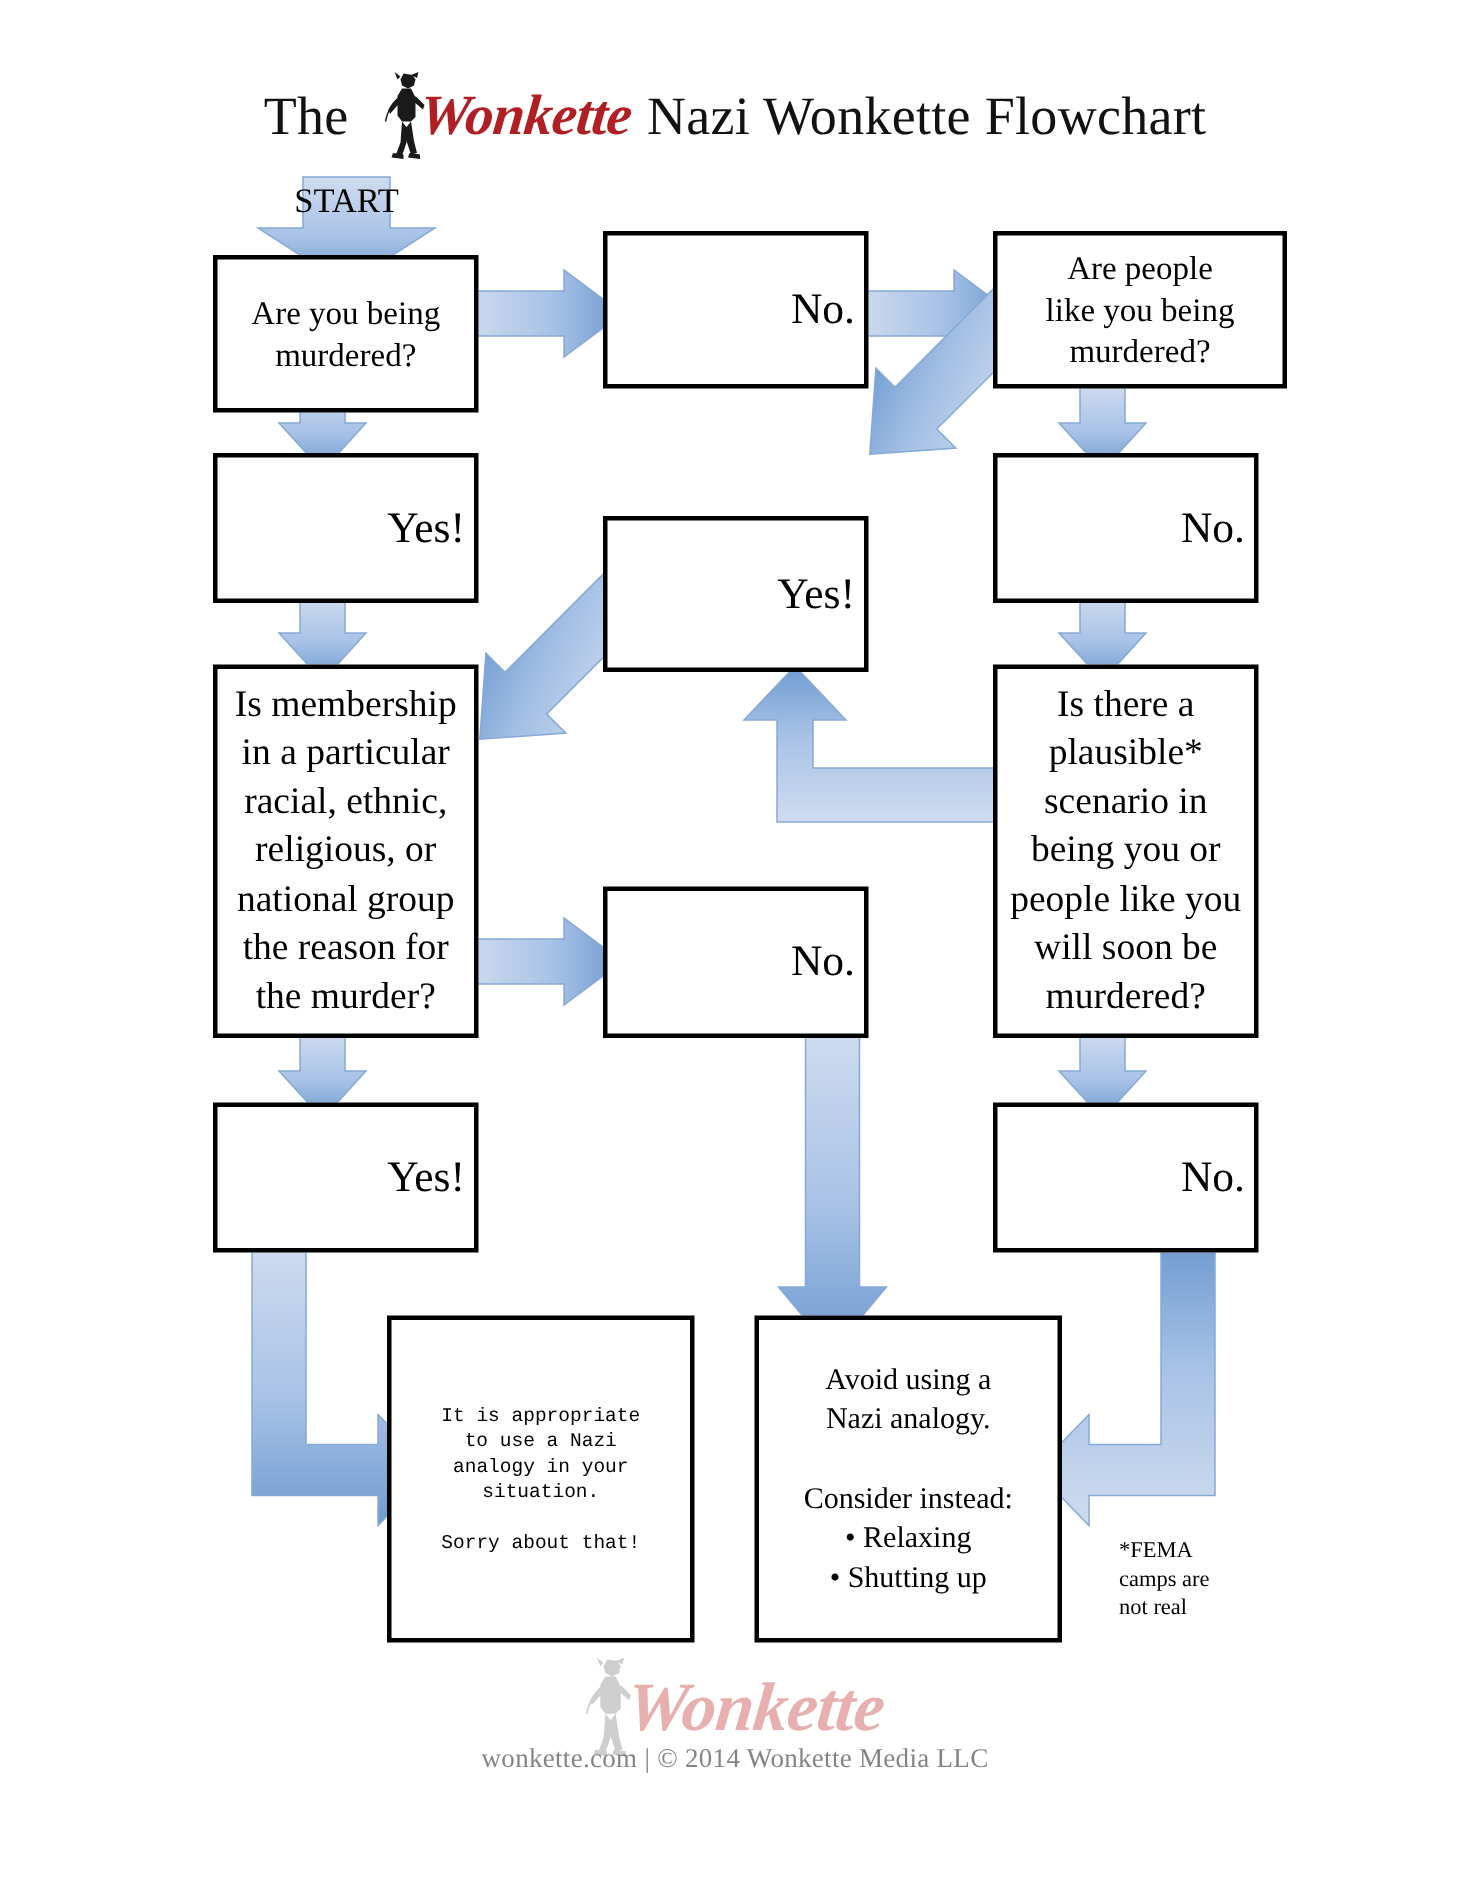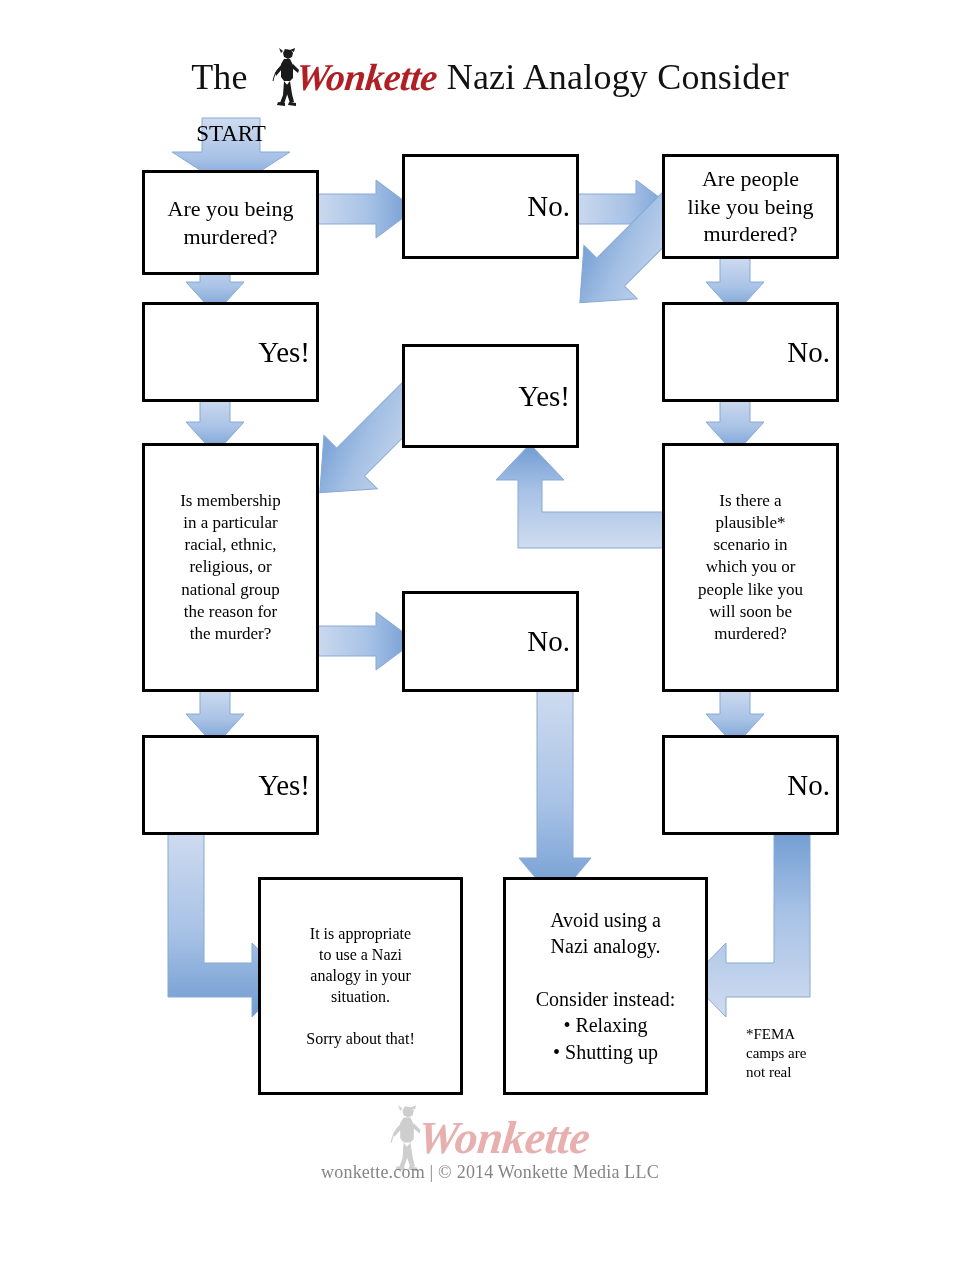--- a/index.html
+++ b/index.html
@@ -78,21 +78,21 @@
   }
   .node .node-text {
     display: block;
     width: 100%;
     padding: 0 6px;
     box-sizing: border-box;
     white-space: pre-line;
   }
   .t-big   { font-size: 29px; line-height: 1.18; text-align: right; }
   .t-med   { font-size: 22px; line-height: 1.26; }
-  .t-small { font-size: 17px; line-height: 1.30; }
+  .t-small { font-size: 25px; line-height: 1.30; }
 
   
   .arrow {
     position: absolute;
     z-index: 2;
   }
   .arrow svg { display: block; overflow: visible; }
 
   
   #fema-note {
@@ -173,21 +173,21 @@
             <path d="M18 33 L20 46 L22 54 L18 55 L15 46 L14 38 Z"></path>
             <path d="M6 54 L13 55 L13 58 L5 57 Z"></path>
             <path d="M17 54 L24 55 L24 58 L16 57 Z"></path>
           </g>
           <path d="M9 18 C4 22 2 28 1 33" stroke="#1a1a1a" stroke-width="1" fill="none"></path>
         </svg>
       </span>
       <span class="wonkette-script">Wonkette</span>
     </span>
 
-    <span id="title-rest" class="title-word">Nazi Analogy Consider</span>
+    <span id="title-rest" class="title-word">Nazi Wonkette Flowchart</span>
   </div>
 
   <div class="arrow" style="left:172px; top:118px;">
     <svg width="118" height="72" viewBox="0 0 118 72">
       <defs>
         <linearGradient id="gv" x1="0" y1="0" x2="0" y2="1">
           <stop offset="0%" stop-color="#cfdcef"></stop>
           <stop offset="55%" stop-color="#a8c2e6"></stop>
           <stop offset="100%" stop-color="#6f9bd1"></stop>
         </linearGradient>
@@ -313,21 +313,21 @@
 
   <div class="node" style="left:142px; top:157px; width:177px; height:105px;margin-top:13px;">
     <span class="node-text t-med">Are you being
 murdered?</span>
   </div>
 
   <div class="node" style="left:402px; top:154px; width:177px; height:105px;">
     <span class="node-text t-big">No.</span>
   </div>
 
-  <div class="node" style="left:662px; top:154px; width:177px; height:105px;">
+  <div class="node" style="left:662px; top:154px; width:196px; height:105px;">
     <span class="node-text t-med">Are people
 like you being
 murdered?</span>
   </div>
 
   <div class="node" style="left:142px; top:302px; width:177px; height:100px;">
     <span class="node-text t-big">Yes!</span>
   </div>
 
   <div class="node" style="left:402px; top:344px; width:177px; height:104px;">
@@ -349,36 +349,36 @@
   </div>
 
   <div class="node" style="left:402px; top:591px; width:177px; height:101px;">
     <span class="node-text t-big">No.</span>
   </div>
 
   <div class="node" style="left:662px; top:443px; width:177px; height:249px;">
     <span class="node-text t-small">Is there a
 plausible*
 scenario in
-which you or
+being you or
 people like you
 will soon be
 murdered?</span>
   </div>
 
   <div class="node" style="left:142px; top:735px; width:177px; height:100px;">
     <span class="node-text t-big">Yes!</span>
   </div>
 
   <div class="node" style="left:662px; top:735px; width:177px; height:100px;">
     <span class="node-text t-big">No.</span>
   </div>
 
   <div class="node" style="left:258px; top:877px; width:205px; height:218px;">
-    <span class="node-text t-small" style="font-size:16px; line-height:1.32;">It is appropriate
+    <span class="node-text t-small" style="font-size:13px; line-height:1.32;font-family:Liberation Mono, monospace;">It is appropriate
 to use a Nazi
 analogy in your
 situation.
 
 Sorry about that!</span>
   </div>
 
   <div class="node" style="left:503px; top:877px; width:205px; height:218px;">
     <span class="node-text t-small" style="font-size:20px; line-height:1.32; text-align:center;">Avoid using a
 Nazi analogy.

